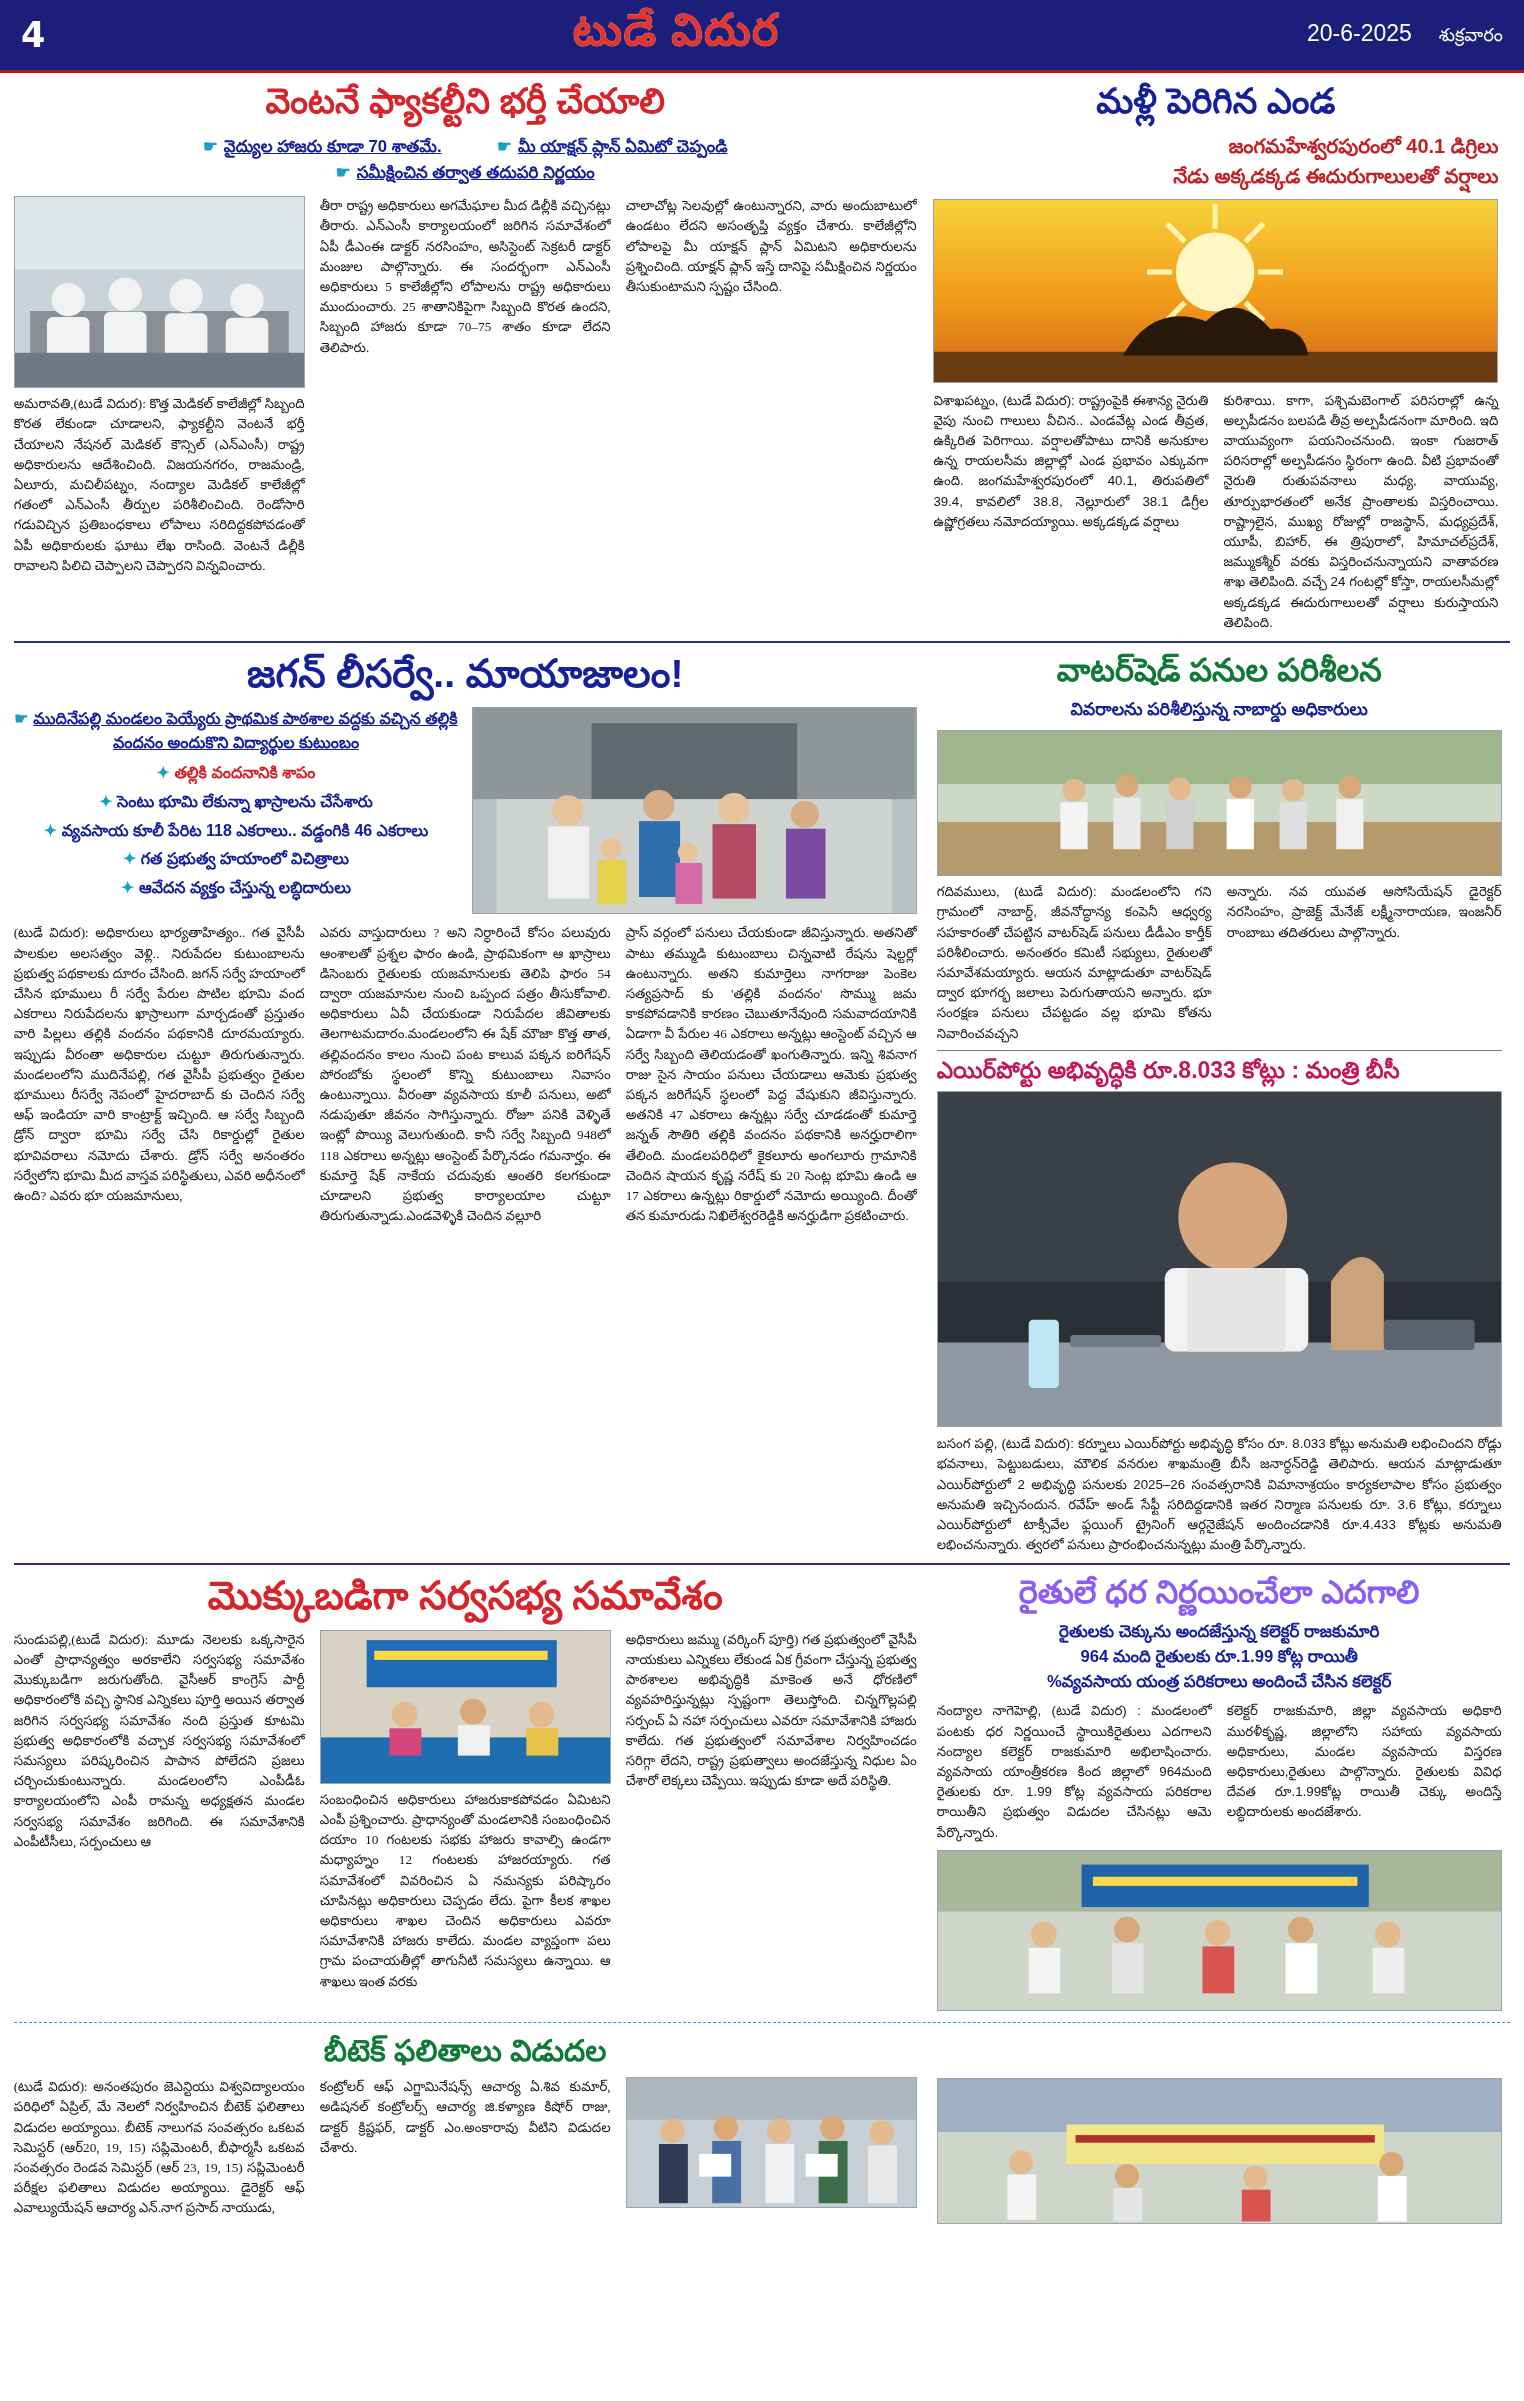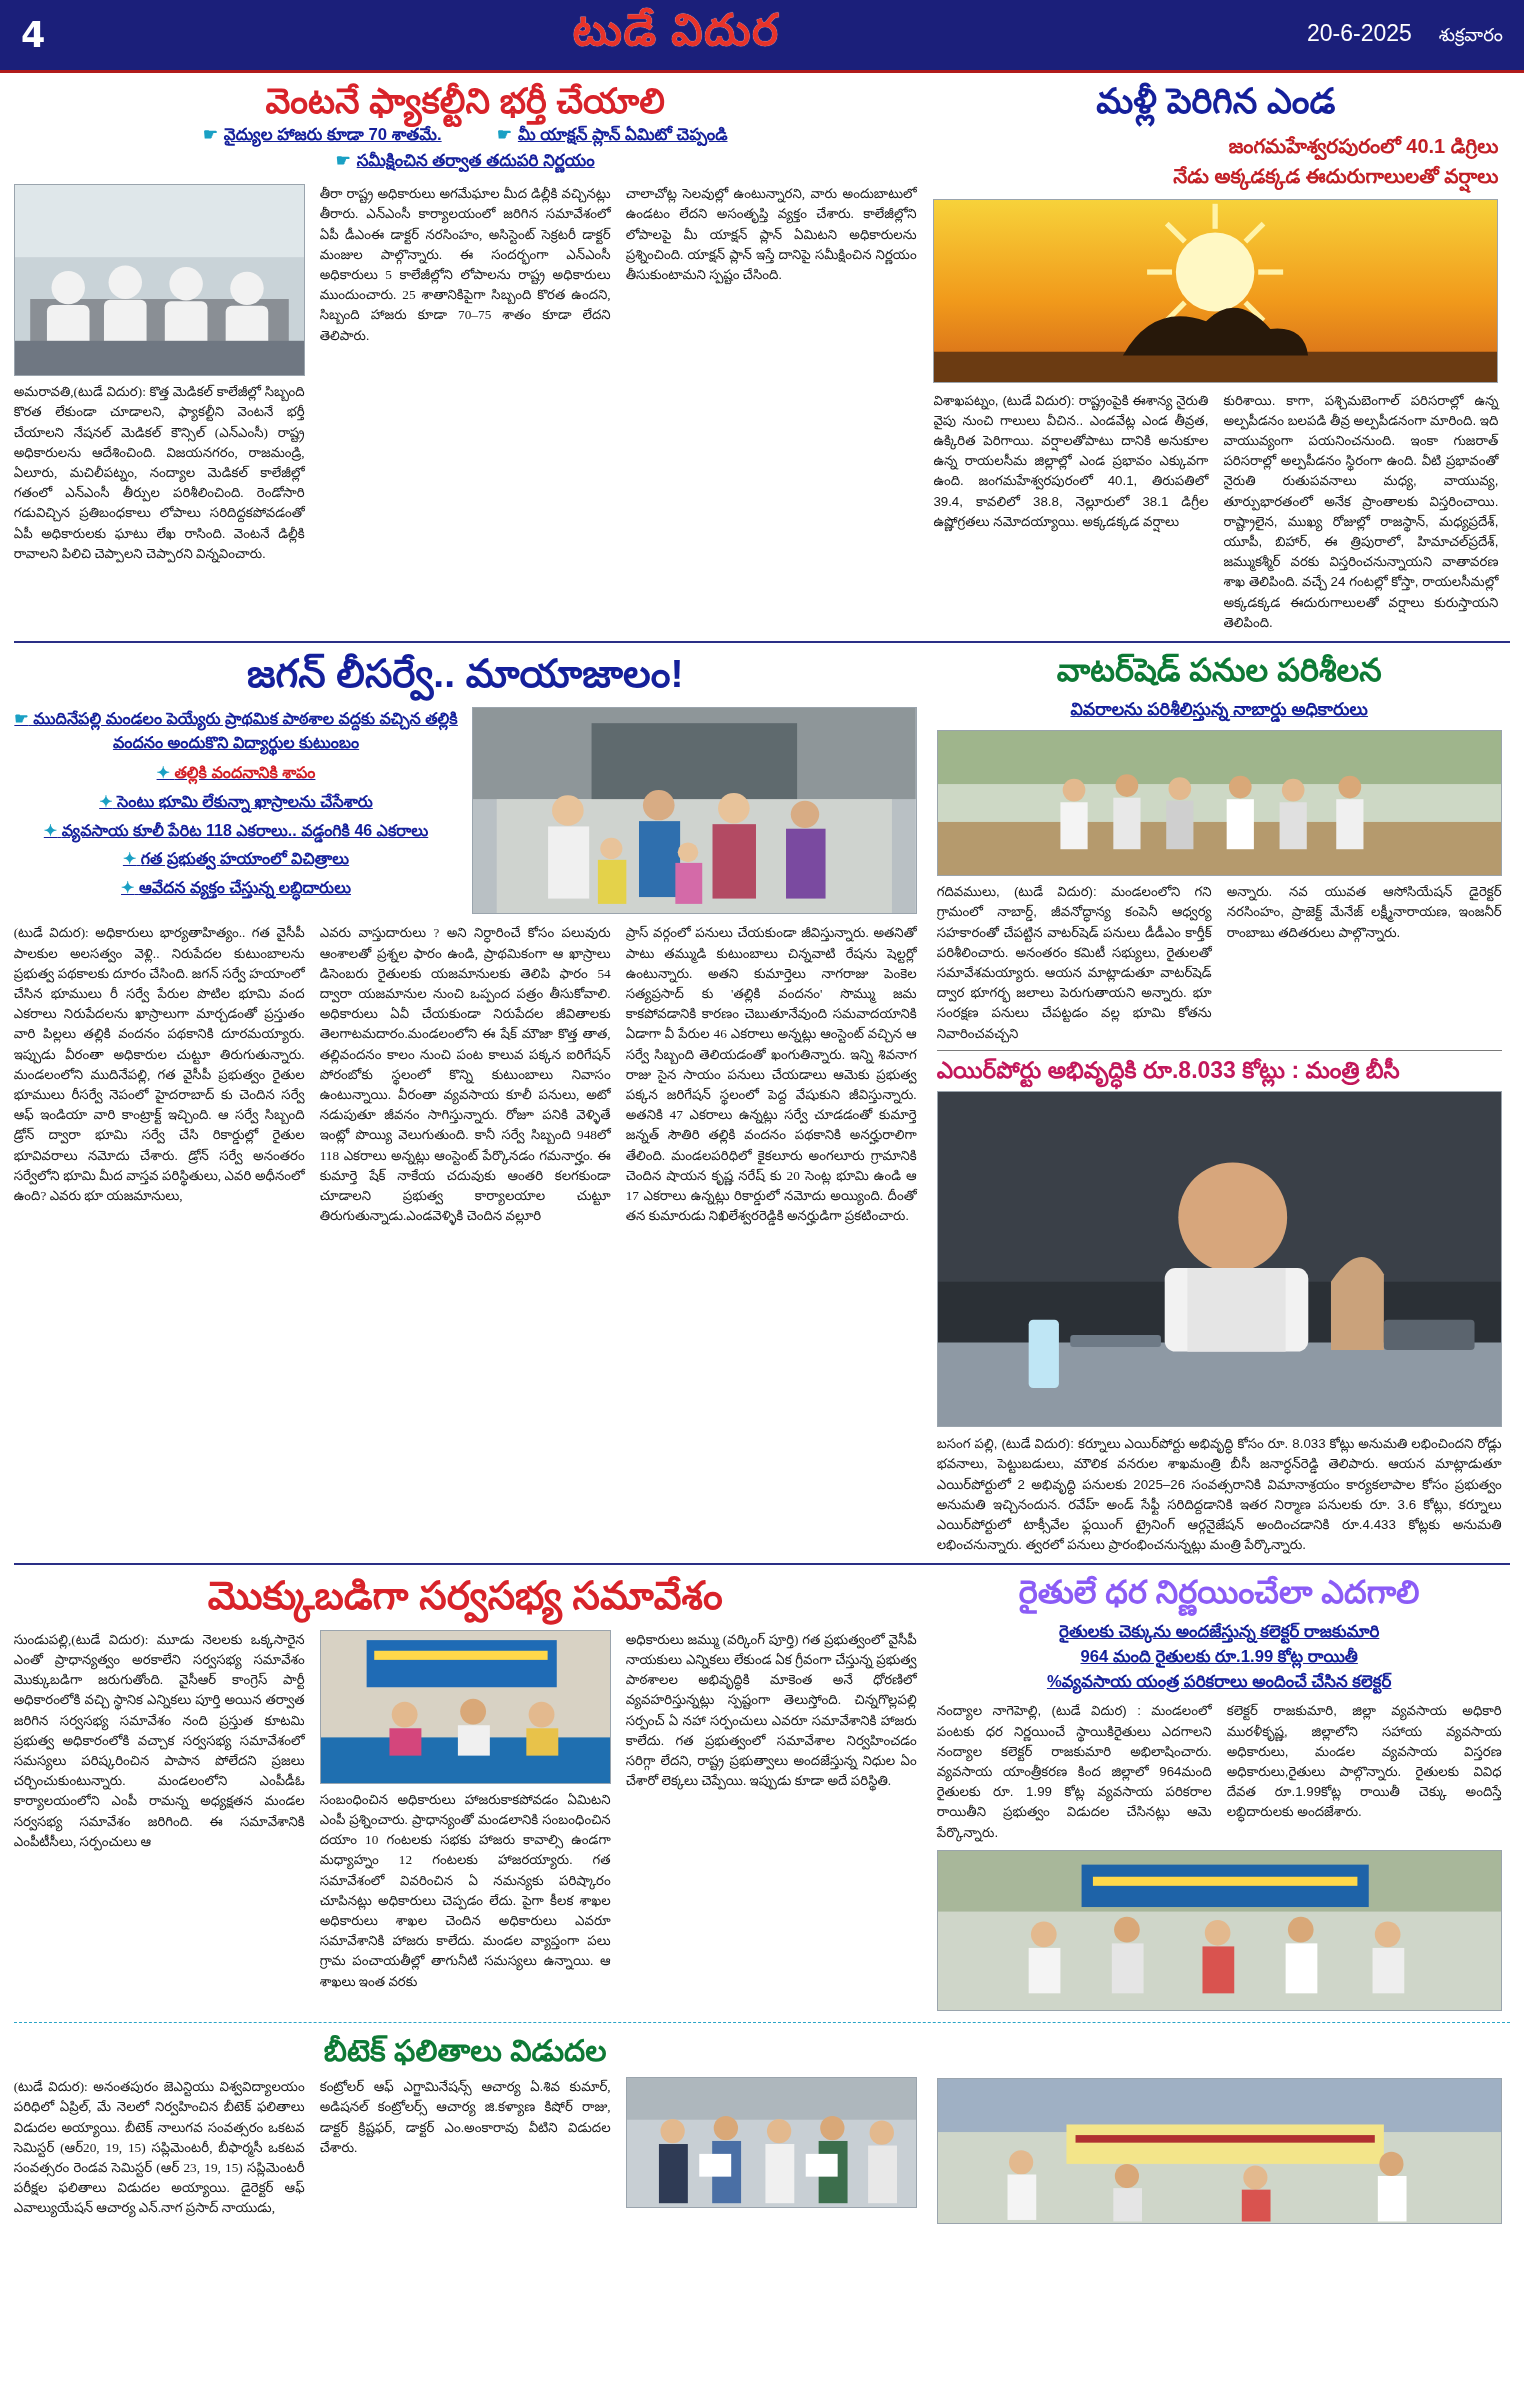--- a/index.html
+++ b/index.html
@@ -21,21 +21,21 @@
   .rule{height:2.3px;background:#2a2f86;margin:7.6px 0;}
   .rule-thin{height:0.8px;background:#7a7a7a;margin:6px 0;}
   .dashed{height:0;border-top:1.5px dashed #2aa5c7;margin:10.6px 0;}
 
   .hl-red{color:#d31f26;}
 
   .head-red{color:#d8232a;font-size:35px;font-weight:bold;text-align:center;line-height:1.15;}
   .head-blue{color:#15209b;font-size:35px;font-weight:bold;text-align:center;line-height:1.15;}
   .head-green{color:#0c7a2e;font-size:30px;font-weight:bold;text-align:center;line-height:1.15;}
 
-  .sub-blue{color:#15209b;font-size:16px;font-weight:bold;text-align:center;line-height:1.5;text-decoration:underline;}
+  .sub-blue{color:#15209b;font-size:16px;font-weight:bold;text-align:center;line-height:1.5;}
   .sub-red{color:#c22026;font-size:20px;font-weight:bold;text-align:right;line-height:1.5;}
 
   .col-text{font-size:13.3px;line-height:1.52;text-align:justify;color:#151515;}
 
   .photo{background:#cfd6dc;border:0.8px solid #9aa4ad;overflow:hidden;position:relative;}
 
   
   .topgrid{display:flex;gap:16.7px;}
   .topleft{width:903px;}
   .topright{width:565px;}
@@ -71,21 +71,21 @@
       <span class="day">శుక్రవారం</span>
     </div>
   </div>
 
   <div class="body-wrap">
 
     <div class="topgrid">
 
       <div class="topleft">
         <div class="head-red">వెంటనే ఫ్యాకల్టీని భర్తీ చేయాలి</div>
-        <div style="margin-top:1px">
+        <div style="margin-top:13px">
           <div class="bullets">
             <span class="b">☛</span><span class="und">వైద్యుల హాజరు కూడా 70 శాతమే.</span>
             <span style="display:inline-block;width:46px"></span>
             <span class="b">☛</span><span class="und">మీ యాక్షన్ ప్లాన్ ఏమిటో చెప్పండి</span>
           </div>
           <div class="bullets">
             <span class="b">☛</span><span class="und">సమీక్షించిన తర్వాత తదుపరి నిర్ణయం</span>
           </div>
         </div>
 

